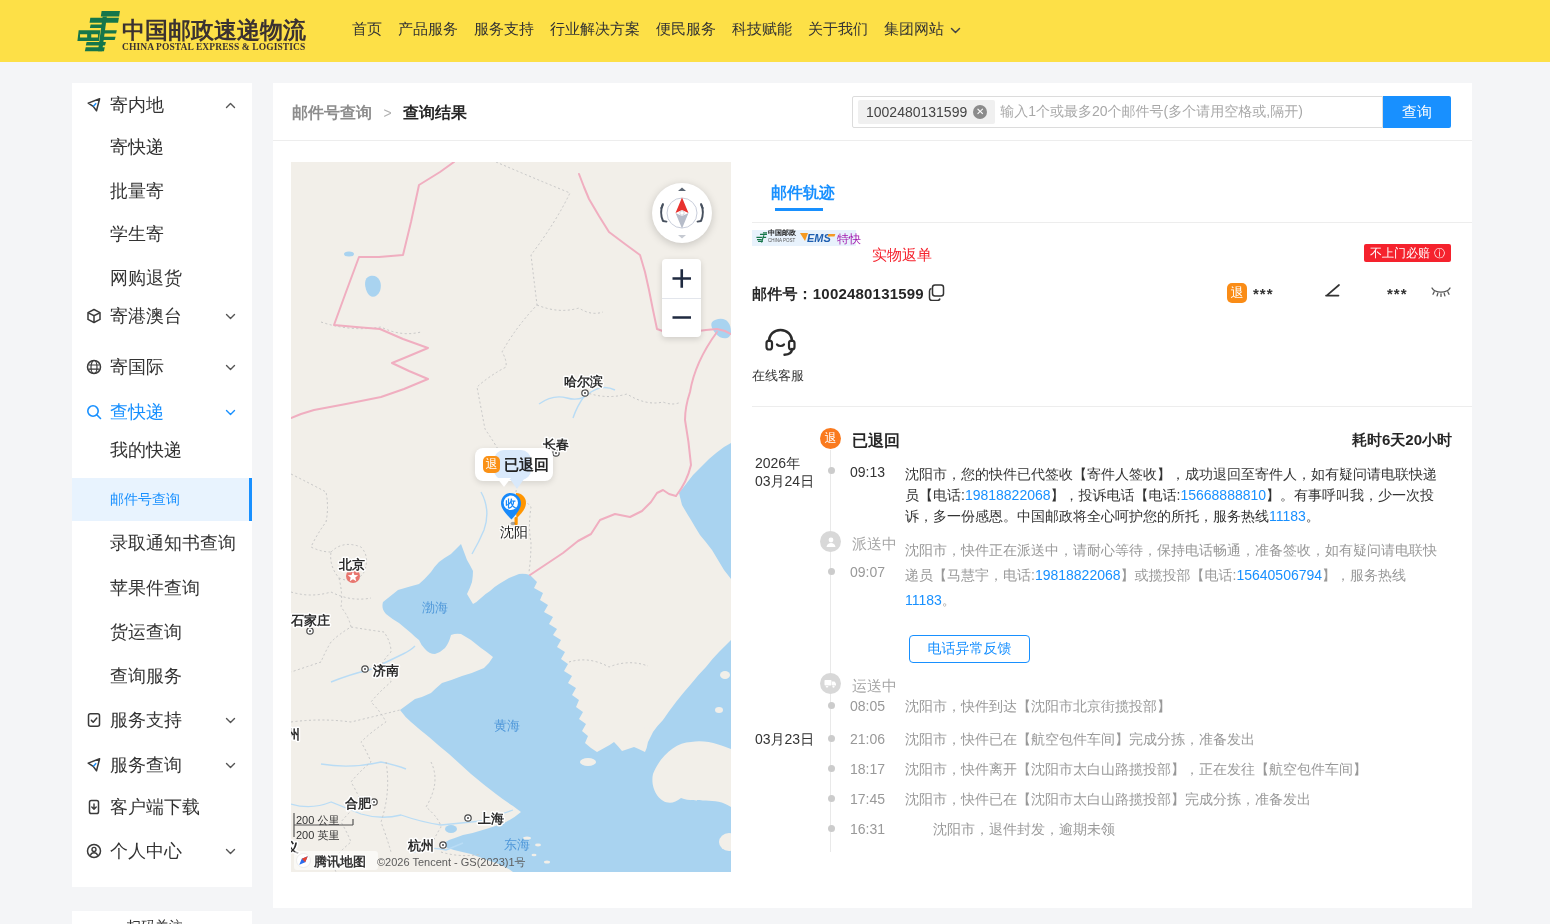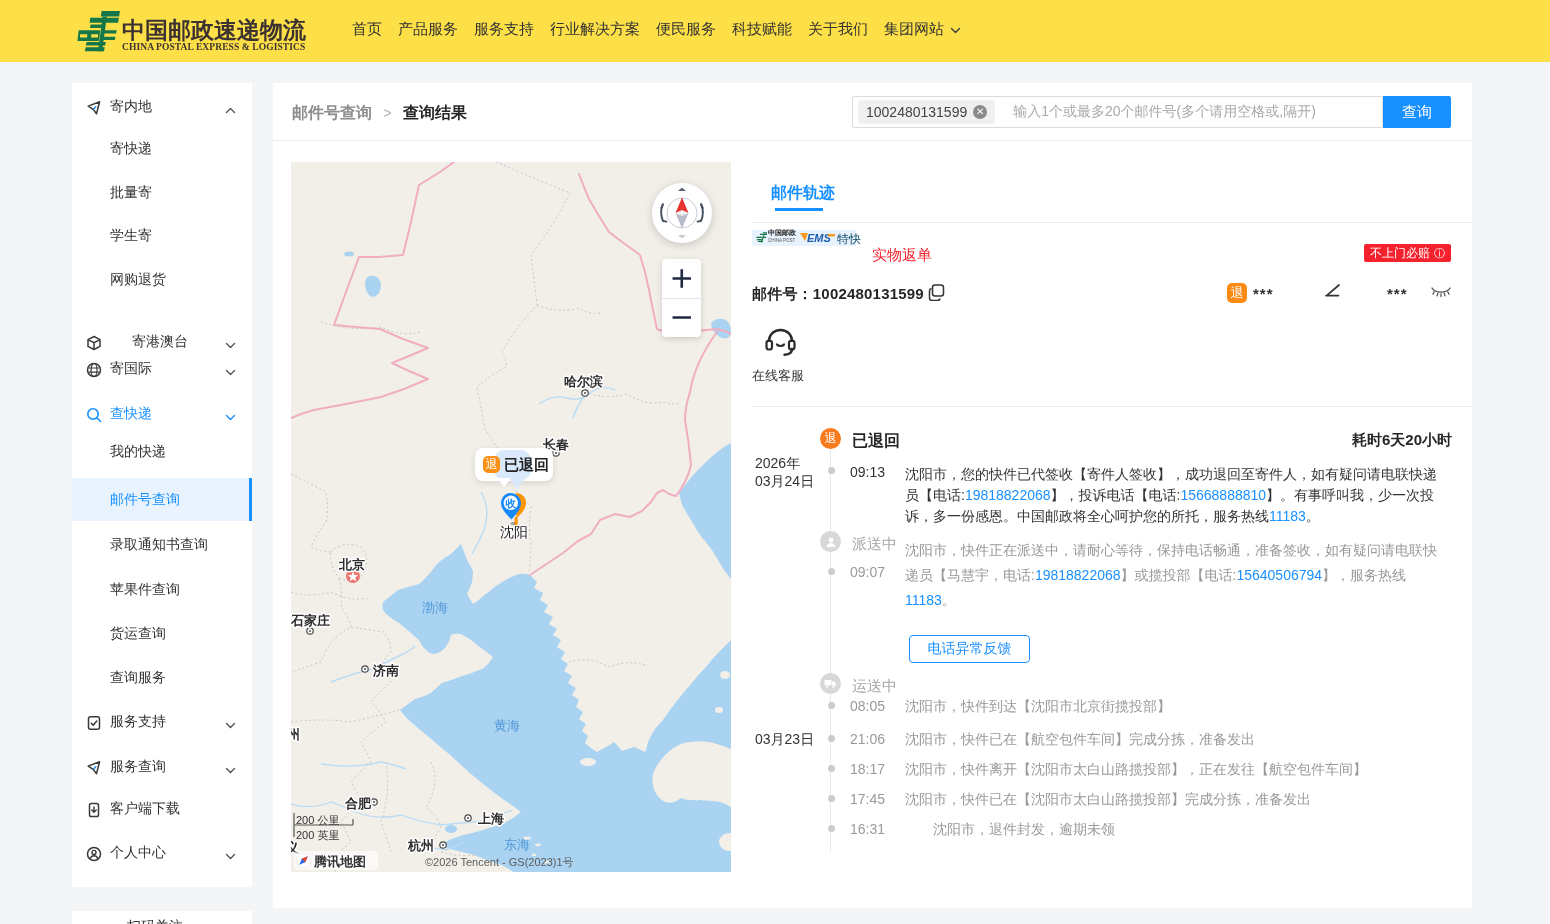--- a/index.html
+++ b/index.html
@@ -6,38 +6,38 @@
 html,body{width:1550px;height:924px;overflow:hidden;}
 body{font-family:"Liberation Sans",sans-serif;background:#f4f5f7;position:relative;color:#333;}
 .abs{position:absolute;}
 
 #hdr{position:absolute;left:0;top:0;width:1550px;height:62px;background:#fde047;}
 #nav{position:absolute;left:352px;top:0;height:58px;display:flex;align-items:center;gap:16px;font-size:15px;color:#333;}
 #nav .it{white-space:nowrap;}
 
 #side{position:absolute;left:72px;top:83px;width:180px;height:804px;background:#fff;}
 #side2{position:absolute;left:72px;top:911px;width:180px;height:13px;background:#fff;}
-.srow{position:absolute;left:0;width:180px;height:22px;display:flex;align-items:flex-end;font-size:14px;color:#333;font-family:Liberation Serif, serif;}
+.srow{position:absolute;left:0;width:180px;height:22px;display:flex;align-items:center;font-size:18px;color:#333;font-family:Liberation Serif, serif;}
 .srow .ic{width:16px;height:16px;margin-left:14px;margin-right:8px;flex:0 0 16px;}
 .srow .lbl{flex:1;}
 .srow .chev{margin-right:16px;color:#666;font-size:11px;}
 .sub{padding-left:38px;}
 .active-row{position:absolute;left:0;top:395px;width:180px;height:43px;background:#e8f3fe;display:flex;align-items:center;font-size:14px;color:#1890ff;}
 .active-row .bar{position:absolute;right:0;top:0;width:3px;height:43px;background:#1890ff;}
 
 #main{position:absolute;left:273px;top:83px;width:1199px;height:825px;background:#fff;}
 .crumb{position:absolute;left:19px;top:20px;font-size:16px;font-weight:bold;color:#8c8c8c;}
 .crumb b{color:#262626;}
 .crumb .sep{color:#b0b0b0;font-weight:normal;font-size:14px;margin:0 7px;}
 .divline{position:absolute;left:0;top:57px;width:1199px;height:1px;background:#ededed;}
 
 #searchbox{position:absolute;left:579px;top:13px;width:531px;height:32px;border:1px solid #dcdcdc;border-radius:2px 0 0 2px;background:#fff;display:flex;align-items:center;}
 #chip{margin-left:5px;background:#f0f0f0;border-radius:2px;height:24px;display:flex;align-items:center;padding:0 8px;font-size:14px;color:#444;}
 #chip .x{width:14px;height:14px;border-radius:50%;background:#8b8b8b;color:#fff;font-size:10px;line-height:14px;text-align:center;margin-left:6px;font-family:"Liberation Sans";}
-#ph{margin-left:18px;font-size:14px;color:#a8a8a8;}
+#ph{margin-left:5px;font-size:14px;color:#a8a8a8;}
 #qbtn{position:absolute;left:1110px;top:13px;width:68px;height:32px;background:#1890ff;color:#fff;font-size:15px;border-radius:0 2px 2px 0;display:flex;align-items:center;justify-content:center;}
 #tab{position:absolute;left:498px;top:100px;font-size:16px;font-weight:bold;color:#1890ff;}
 #tabline{position:absolute;left:502px;top:125px;width:48px;height:3px;background:#1890ff;}
 #div2{position:absolute;left:479px;top:139px;width:720px;height:1px;background:#ededed;}
 #logostrip{position:absolute;left:479px;top:147px;width:104px;height:16px;background:#e8f2fc;}
 #swhd{position:absolute;left:599px;top:163px;font-size:15px;color:#f5222d;}
 #badge{position:absolute;left:1091px;top:161px;width:87px;height:18px;background:#f5222d;border-radius:2px;color:#fff;font-size:12px;display:flex;align-items:center;justify-content:center;gap:4px;}
 #mailno{position:absolute;left:479px;top:202px;font-size:15px;font-weight:bold;color:#262626;letter-spacing:0.2px;}
 #cs{position:absolute;left:479px;top:284px;font-size:13px;color:#333;}
 #div3{position:absolute;left:479px;top:323px;width:720px;height:1px;background:#ededed;}
@@ -105,21 +105,21 @@
     </div>
   <div class="srow" style="top:97px;">
       <span class="lbl sub">批量寄</span>
     </div>
   <div class="srow" style="top:140px;">
       <span class="lbl sub">学生寄</span>
     </div>
   <div class="srow" style="top:184px;">
       <span class="lbl sub">网购退货</span>
     </div>
-  <div class="srow" style="top:246px;gap:22px;">
+  <div class="srow" style="top:222px;">
       <span class="ic"><svg width="16" height="16" viewBox="0 0 16 16">
           <path d="M8 1.5 L14 4.6 L14 11.4 L8 14.5 L2 11.4 L2 4.6 Z" fill="none" stroke="#3a3a3a" stroke-width="1.5" stroke-linejoin="round"></path>
           <path d="M2.3 4.8 L8 7.7 L13.7 4.8 M8 7.7 L8 14.2" fill="none" stroke="#3a3a3a" stroke-width="1.5"></path>
         </svg></span>
       <span class="lbl">寄港澳台</span>
       <span class="chev"><svg width="11" height="7" viewBox="0 0 11 7">
           <path d="M1.5,1.5 L5.5,5.5 L9.5,1.5" fill="none" stroke="#555" stroke-width="1.4" stroke-linecap="round" stroke-linejoin="round"></path>
         </svg></span>
     </div>
   <div class="srow" style="top:273px;">
@@ -368,21 +368,21 @@
         <path d="M1,3 L1,27 M1,15 L60,15 M60,9 L60,15" stroke="#555" stroke-width="1.2" fill="none"></path>
       </svg>
 
   <div style="position:absolute;left:3px;top:689px;width:84px;height:19px;background:rgba(255,255,255,.6);border-radius:3px;"></div>
   <svg width="15" height="15" viewBox="0 0 15 15" style="position:absolute;left:5px;top:691px;">
         <circle cx="7.5" cy="7.5" r="7" fill="#fff" stroke="#ddd" stroke-width="0.5"></circle>
         <path d="M7.5,1.5 L10,7.5 L7.5,13.5 L5,7.5 Z" fill="#2b6def" transform="rotate(45 7.5 7.5)"></path>
         <path d="M7.5,1.5 L10,7.5 L5,7.5 Z" fill="#e8432e" transform="rotate(45 7.5 7.5)"></path>
       </svg>
   <div style="position:absolute;left:23px;top:691px;font-size:13px;font-weight:bold;color:#333;text-shadow:-1px -1px 0 #fff,1px -1px 0 #fff,-1px 1px 0 #fff,1px 1px 0 #fff;">腾讯地图</div>
-  <div style="position:absolute;left:86px;top:693px;font-size:11px;color:#5b5b5b;white-space:nowrap;margin-left:48px;">©2026 Tencent - GS(2023)1号</div>
+  <div style="position:absolute;left:86px;top:693px;font-size:11px;color:#5b5b5b;white-space:nowrap;">©2026 Tencent - GS(2023)1号</div>
   </div>
 
   <div id="tab">邮件轨迹</div>
   <div id="tabline"></div>
   <div id="div2"></div>
   <div id="logostrip">
     <svg width="11" height="11" viewBox="0 0 44 42" style="position:absolute;left:4px;top:2px;">
         <g fill="#15764a" transform="skewX(-6) translate(4,0)">
           <rect x="24" y="0" width="18" height="5"></rect>
           <rect x="13" y="6" width="28" height="5"></rect>
@@ -393,21 +393,21 @@
           <polygon points="26,12 31,12 25,41 20,41"></polygon>
         </g>
       </svg>
     <div style="position:absolute;left:16px;top:-1px;font-size:7px;line-height:8px;font-weight:bold;color:#222;white-space:nowrap;">中国邮政</div>
     <div style="position:absolute;left:16px;top:7.5px;font-size:6px;line-height:6px;color:#555;white-space:nowrap;transform:scale(0.75);transform-origin:0 0;">CHINA POST</div>
     <svg width="36" height="13" viewBox="0 0 36 13" style="position:absolute;left:48px;top:2px;">
       <polygon points="0,1 8,1 5,9 " fill="#f59a23"></polygon>
       <text x="7" y="10" font-size="11" font-style="italic" font-weight="bold" fill="#1d5eb0" font-family="Liberation Sans">EMS</text>
       <rect x="29" y="2" width="7" height="2.6" fill="#f59a23" transform="skewX(-18)"></rect>
     </svg>
-    <div style="position:absolute;left:85px;top:1px;font-size:12px;color:#0c4a6e;white-space:nowrap;">特快</div>
+    <div style="position:absolute;left:85px;top:1px;font-size:12px;color:#a21caf;white-space:nowrap;">特快</div>
   </div>
   <div id="swhd">实物返单</div>
   <div id="badge">不上门必赔 <span style="font-size:11px;">ⓘ</span></div>
   <div id="mailno">邮件号：1002480131599</div>
   <svg width="17" height="17" viewBox="0 0 17 17" style="position:absolute;left:655px;top:201px;">
       <rect x="4.5" y="1" width="11" height="11" rx="2.5" fill="none" stroke="#333" stroke-width="1.5"></rect>
       <path d="M12 14.5 a2.5 2.5 0 0 1 -2.5 2 L4 16.5 a2.5 2.5 0 0 1 -2.5 -2.5 L1.5 7 a2.5 2.5 0 0 1 2 -2.5" fill="none" stroke="#333" stroke-width="1.5"></path>
     </svg>
 
   <div style="position:absolute;left:954px;top:200px;width:20px;height:20px;background:#fa8c16;border-radius:5px;color:#fff;font-size:13px;text-align:center;line-height:20px;">退</div>

